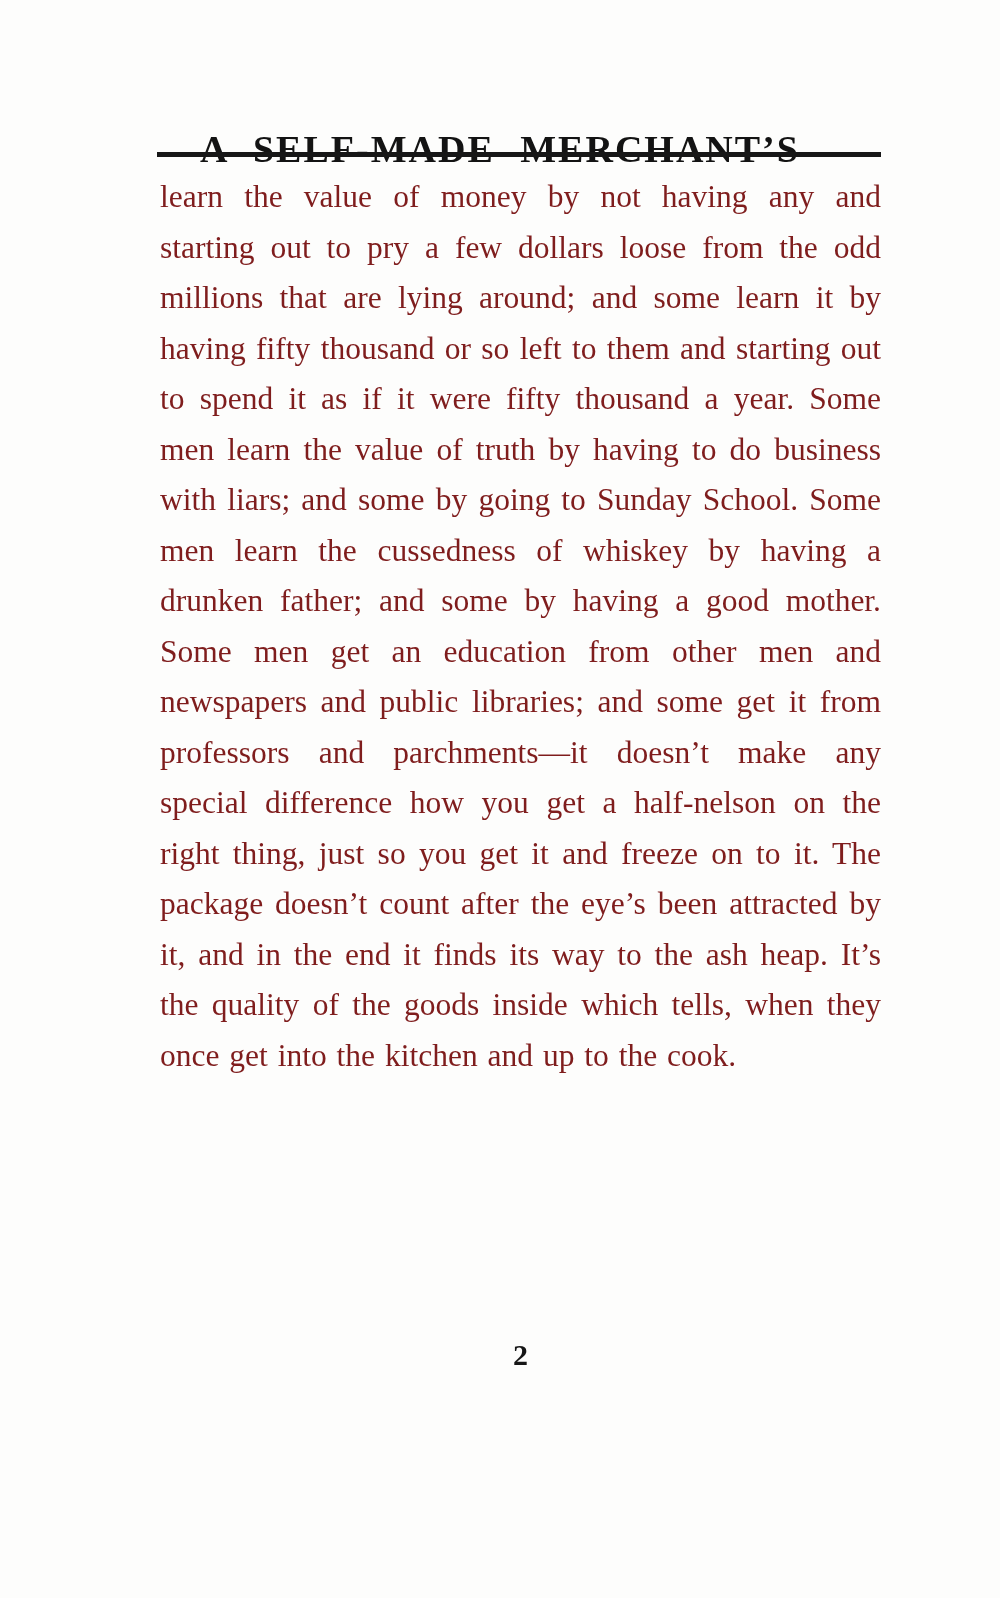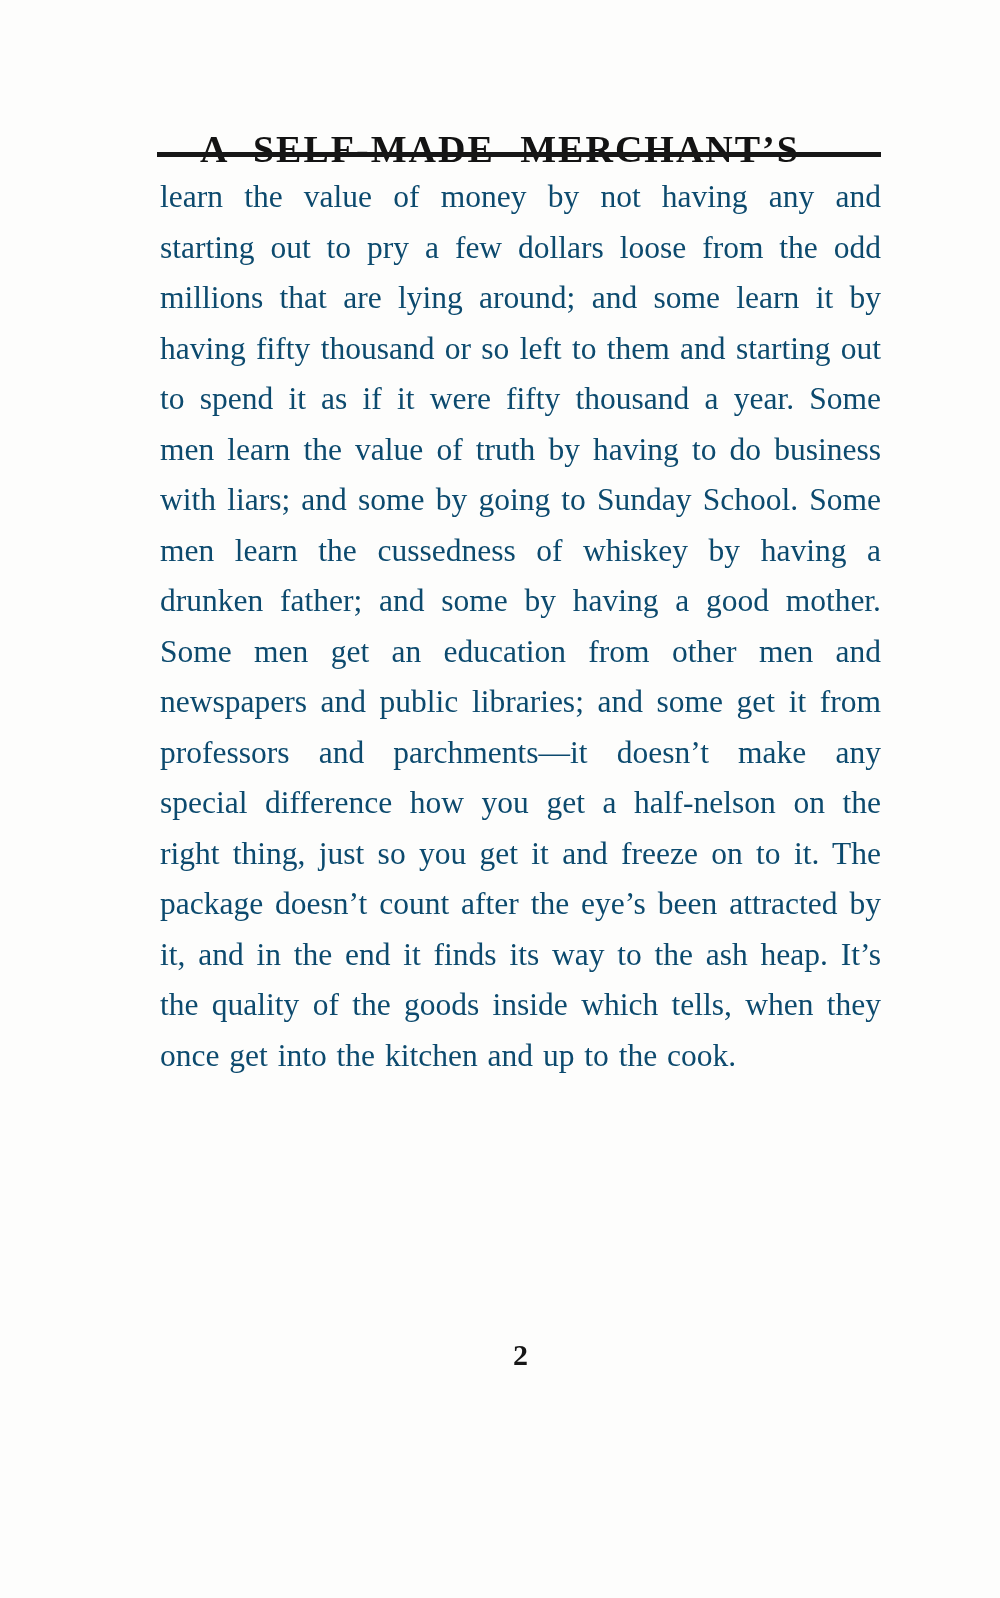--- a/index.html
+++ b/index.html
@@ -43,21 +43,21 @@
   }
   .body-text {
     position: absolute;
     top: 172px;
     left: 160px;
     width: 721px;
     margin: 0;
     font-size: 31.5px;
     line-height: 50.5px;
     text-align: justify;
-    color: #0c4a6e;
+    color: #7f1d1d;
     word-spacing: 2px;
     font-family: Liberation Serif, serif;
   }
   .page-number {
     position: absolute;
     top: 1338px;
     left: 160px;
     width: 721px;
     text-align: center;
     font-size: 30px;

